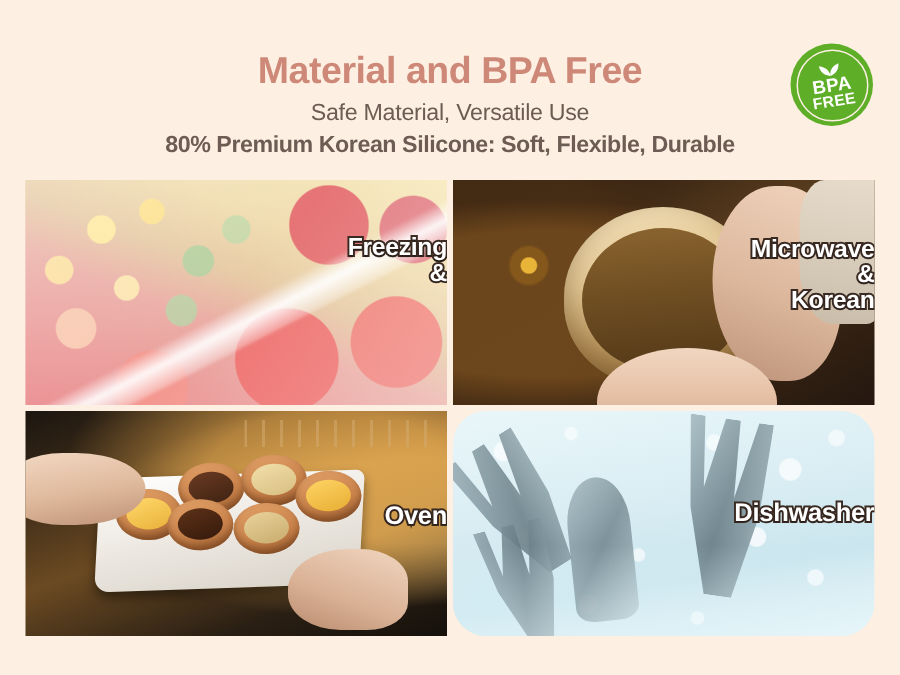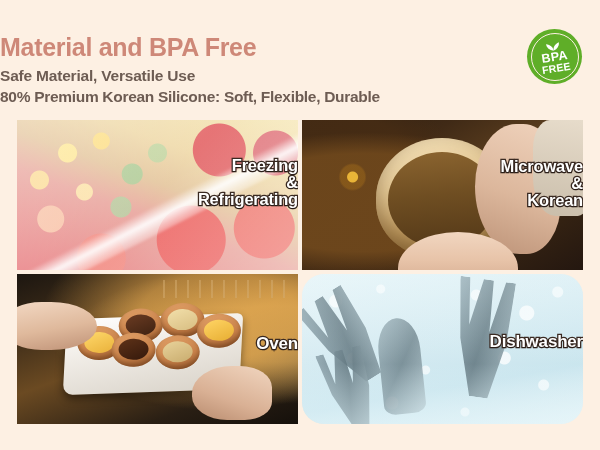--- a/index.html
+++ b/index.html
@@ -16,34 +16,35 @@
     position: relative;
   }
 
   
   .header {
     position: absolute;
     left: 0;
     top: 0;
     width: 600px;
     height: 118px;
+    text-align: center;
   }
 
   .title {
     font-size: 25px;
     font-weight: bold;
     color: #CE8878;
     letter-spacing: -0.3px;
     margin-top: 34px;
     line-height: 1.05;
   }
 
   .subtitle-1 {
     font-size: 15.5px;
-    font-weight: bold;
+    font-weight: normal;
     color: #6D5C53;
     margin-top: 7px;
     letter-spacing: -0.2px;
   }
 
   .subtitle-2 {
     font-size: 15.5px;
     font-weight: bold;
     color: #6D5C53;
     margin-top: 3px;
@@ -424,21 +425,20 @@
 </div>
 
 <div class="grid">
 
   <div class="panel p1">
     <div class="p1-wash"></div>
     <div class="p1-diag"></div>
     <div class="panel-label">
       <div>Freezing</div>
       <div>&amp;</div>
-      <div>Refrigerating</div>
     </div>
   </div>
 
   <div class="panel p2">
     <div class="p2-bowl">
       <div class="p2-bowl-inner">
         <div class="p2-food"></div>
       </div>
     </div>
     <div class="p2-hand-r"></div>

